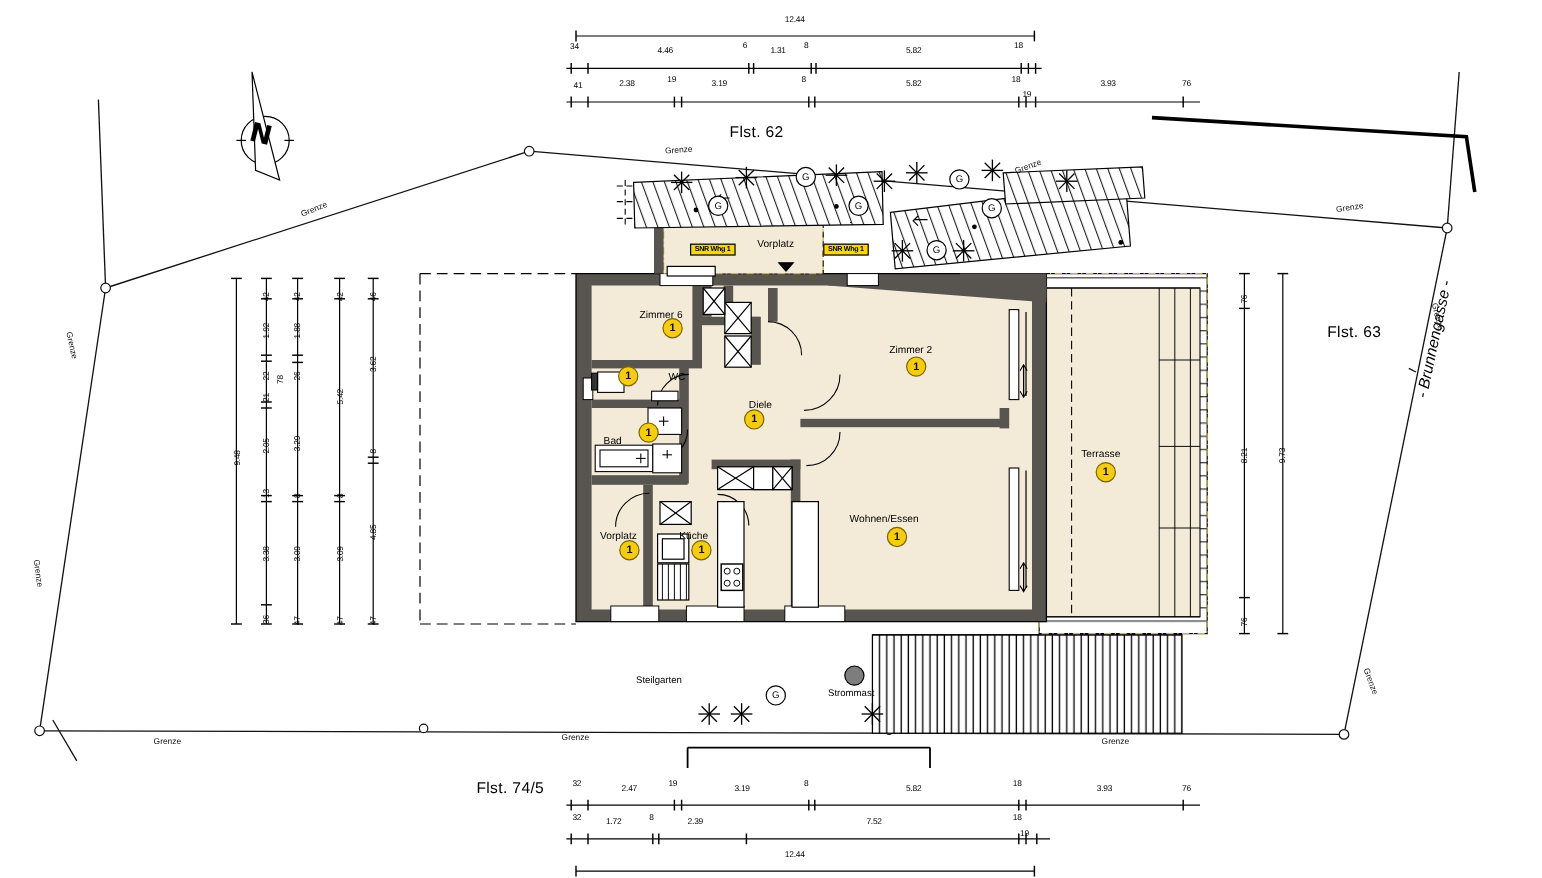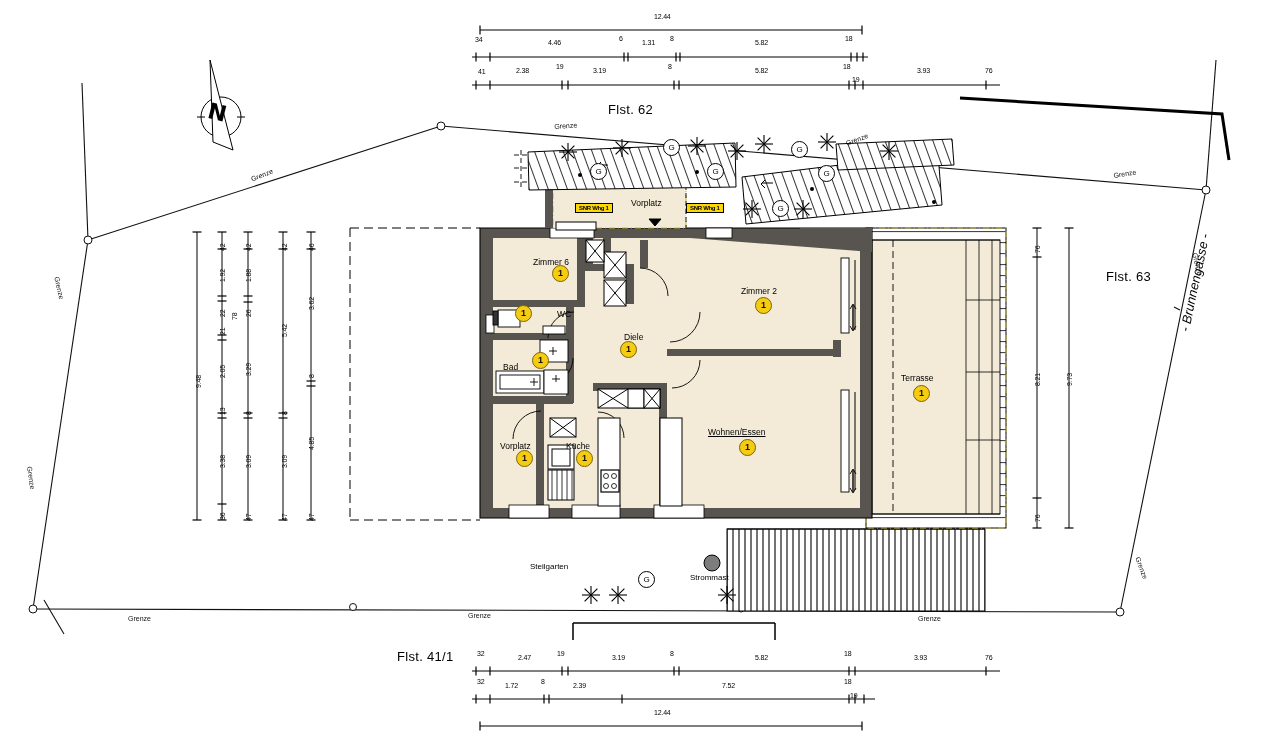--- a/index.html
+++ b/index.html
@@ -560,21 +560,21 @@
     <line x1="197" y1="117" x2="205" y2="117"></line>
     <line x1="237" y1="117" x2="245" y2="117"></line>
     <path d="M 210 60 L 233 150 L 213 142 Z" fill="#fff" stroke="#000" stroke-width="1"></path>
   </g>
 </svg>
 
 <div class="compassN" style="left:208px; top:100px; transform:rotate(14deg);">N</div>
 
 <div class="lbl parcel" style="left:608px; top:103px;">Flst. 62</div>
 <div class="lbl parcel" style="left:1106px; top:270px;">Flst. 63</div>
-<div class="lbl parcel" style="left:397px; top:650px;">Flst. 41/1</div>
+<div class="lbl parcel" style="left:397px; top:650px;">Flst. 74/5</div>
 
 <div class="lbl street" style="left:1178px; top:330px; transform:rotate(-78deg); transform-origin:0 0;">- Brunnengasse -</div>
 
 <div class="lbl site" style="left:530px; top:563px;">Steilgarten</div>
 <div class="lbl site" style="left:690px; top:574px;">Strommast</div>
 
 <div class="lbl grenze" style="left:250px; top:176px; transform:rotate(-22deg); transform-origin:0 0;">Grenze</div>
 <div class="lbl grenze" style="left:554px; top:123px; transform:rotate(-4deg); transform-origin:0 0;">Grenze</div>
 <div class="lbl grenze" style="left:845px; top:140px; transform:rotate(-20deg); transform-origin:0 0;">Grenze</div>
 <div class="lbl grenze" style="left:1113px; top:172px; transform:rotate(-9deg); transform-origin:0 0;">Grenze</div>
@@ -586,21 +586,21 @@
 <div class="lbl grenze" style="left:468px; top:612px;">Grenze</div>
 <div class="lbl grenze" style="left:918px; top:615px;">Grenze</div>
 
 <div class="lbl room" style="left:533px; top:258px;">Zimmer 6</div>
 <div class="lbl room" style="left:557px; top:310px;">WC</div>
 <div class="lbl room" style="left:503px; top:363px;">Bad</div>
 <div class="lbl room" style="left:500px; top:442px;">Vorplatz</div>
 <div class="lbl room" style="left:566px; top:442px;">Küche</div>
 <div class="lbl room" style="left:611px; top:333px;margin-left:13px;">Diele</div>
 <div class="lbl room" style="left:741px; top:287px;text-align:right;">Zimmer 2</div>
-<div class="lbl room" style="left:708px; top:428px;text-decoration:underline;">Wohnen/Essen</div>
+<div class="lbl room" style="left:708px; top:428px;">Wohnen/Essen</div>
 <div class="lbl room" style="left:901px; top:374px;">Terrasse</div>
 <div class="lbl room" style="left:631px; top:199px;">Vorplatz</div>
 
 <div class="rmark" style="left:552px; top:265px;">1</div>
 <div class="rmark" style="left:515px; top:305px;">1</div>
 <div class="rmark" style="left:532px; top:352px;">1</div>
 <div class="rmark" style="left:516px; top:450px;">1</div>
 <div class="rmark" style="left:576px; top:450px;">1</div>
 <div class="rmark" style="left:620px; top:341px;">1</div>
 <div class="rmark" style="left:755px; top:297px;">1</div>

